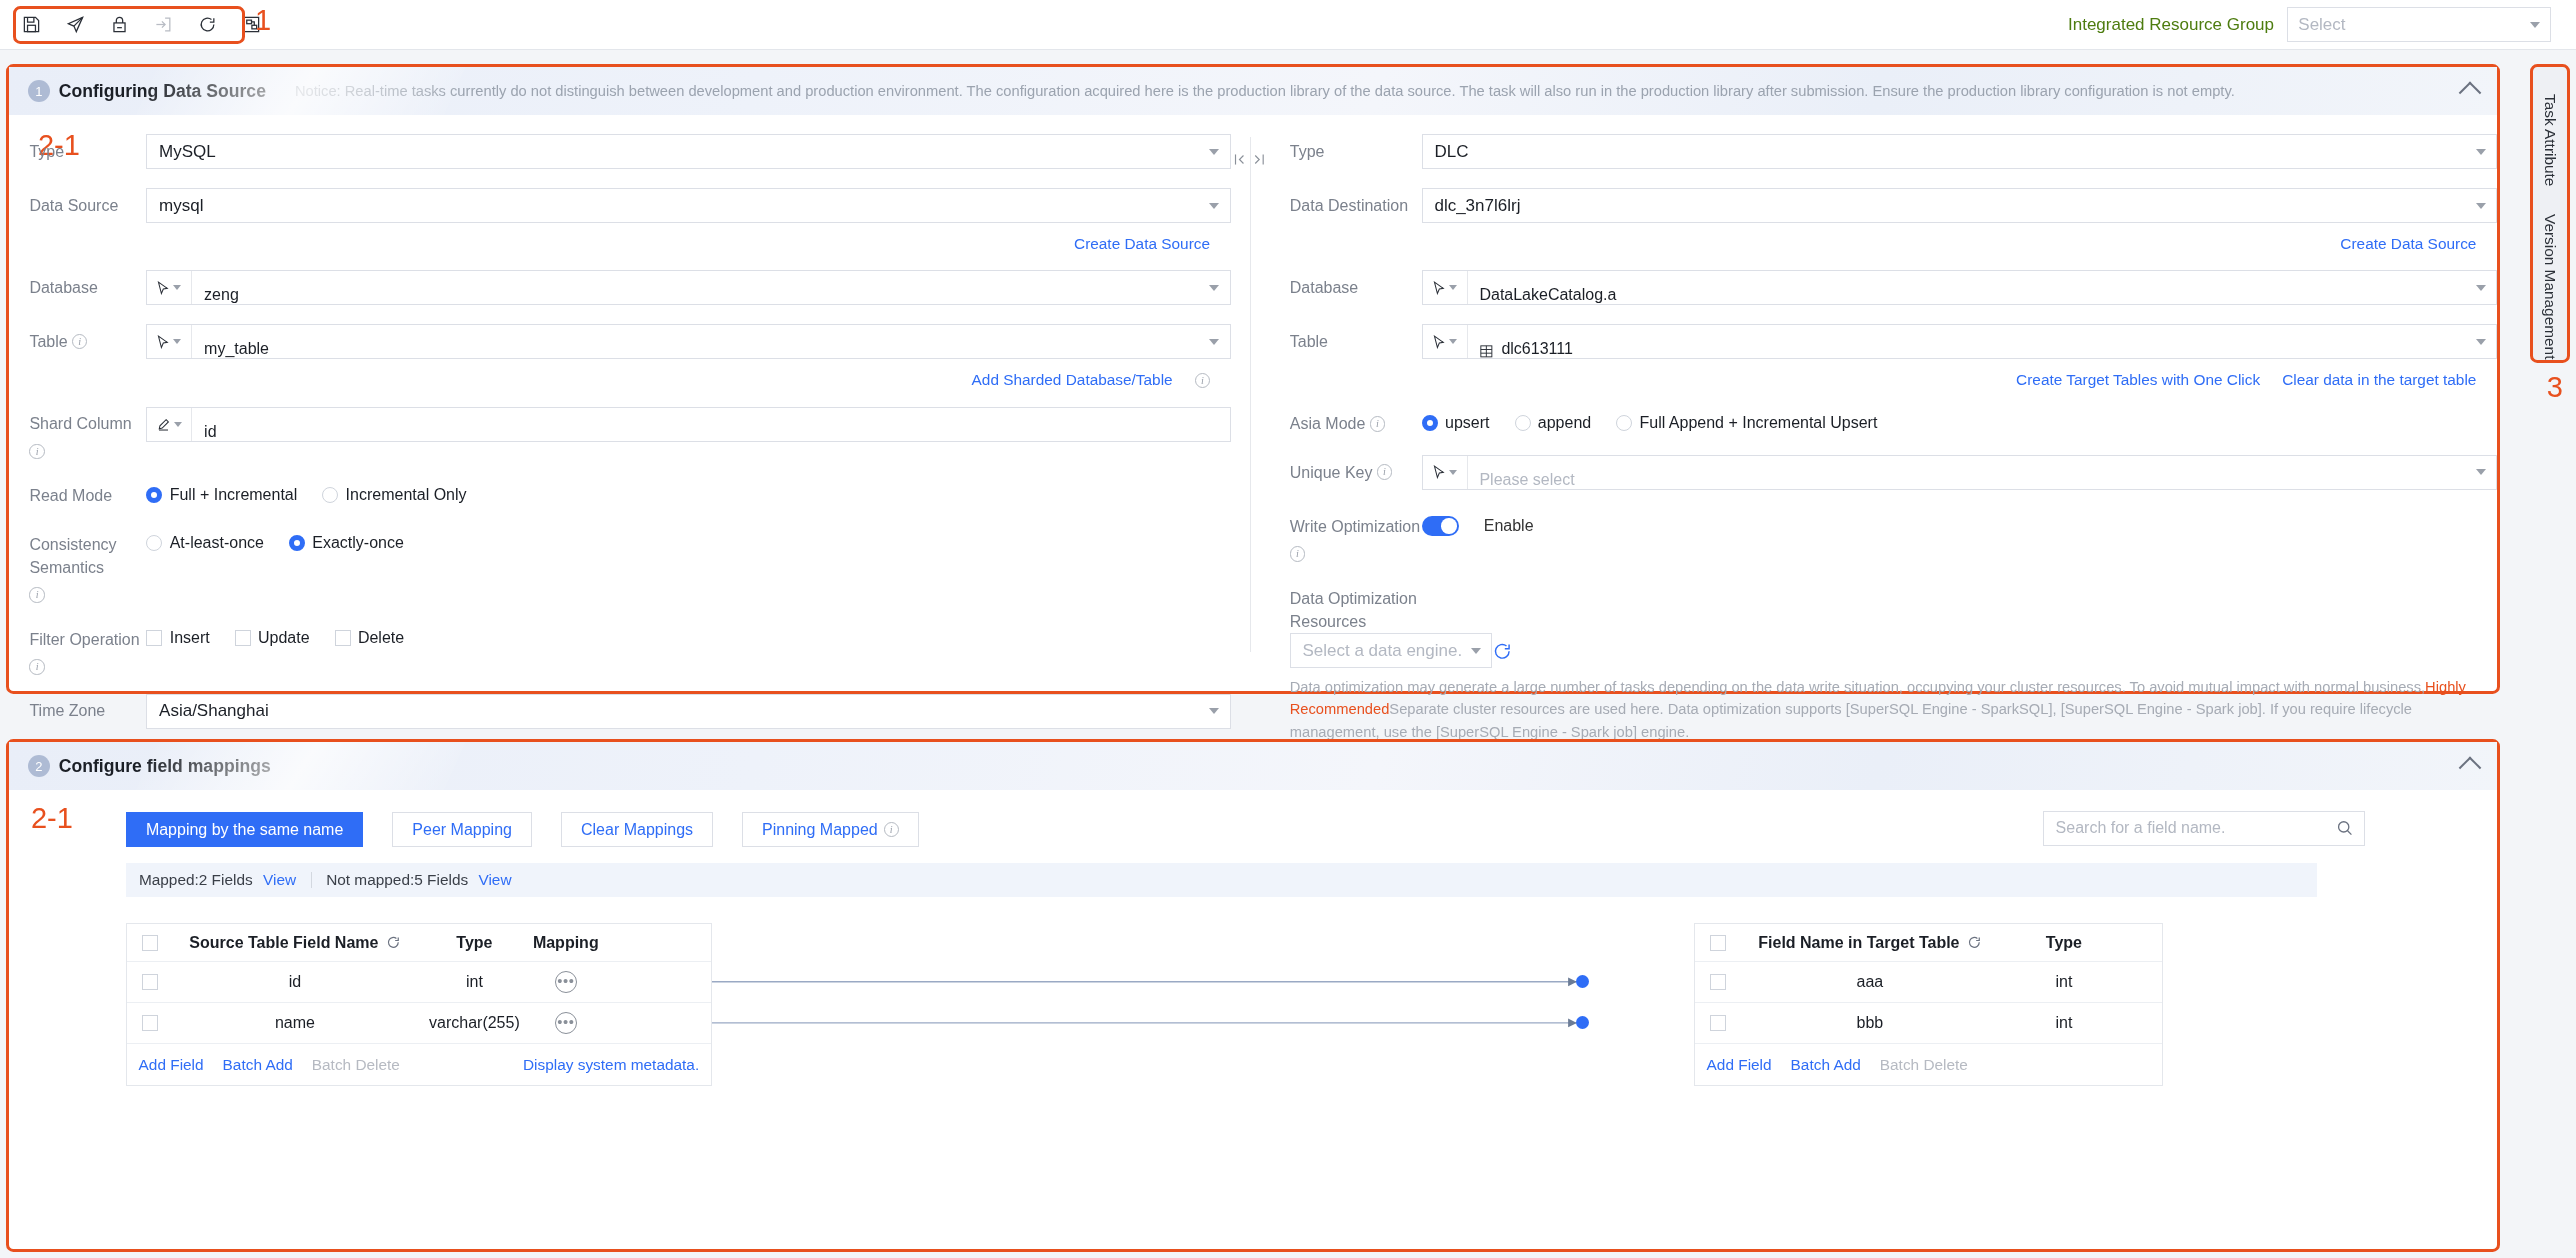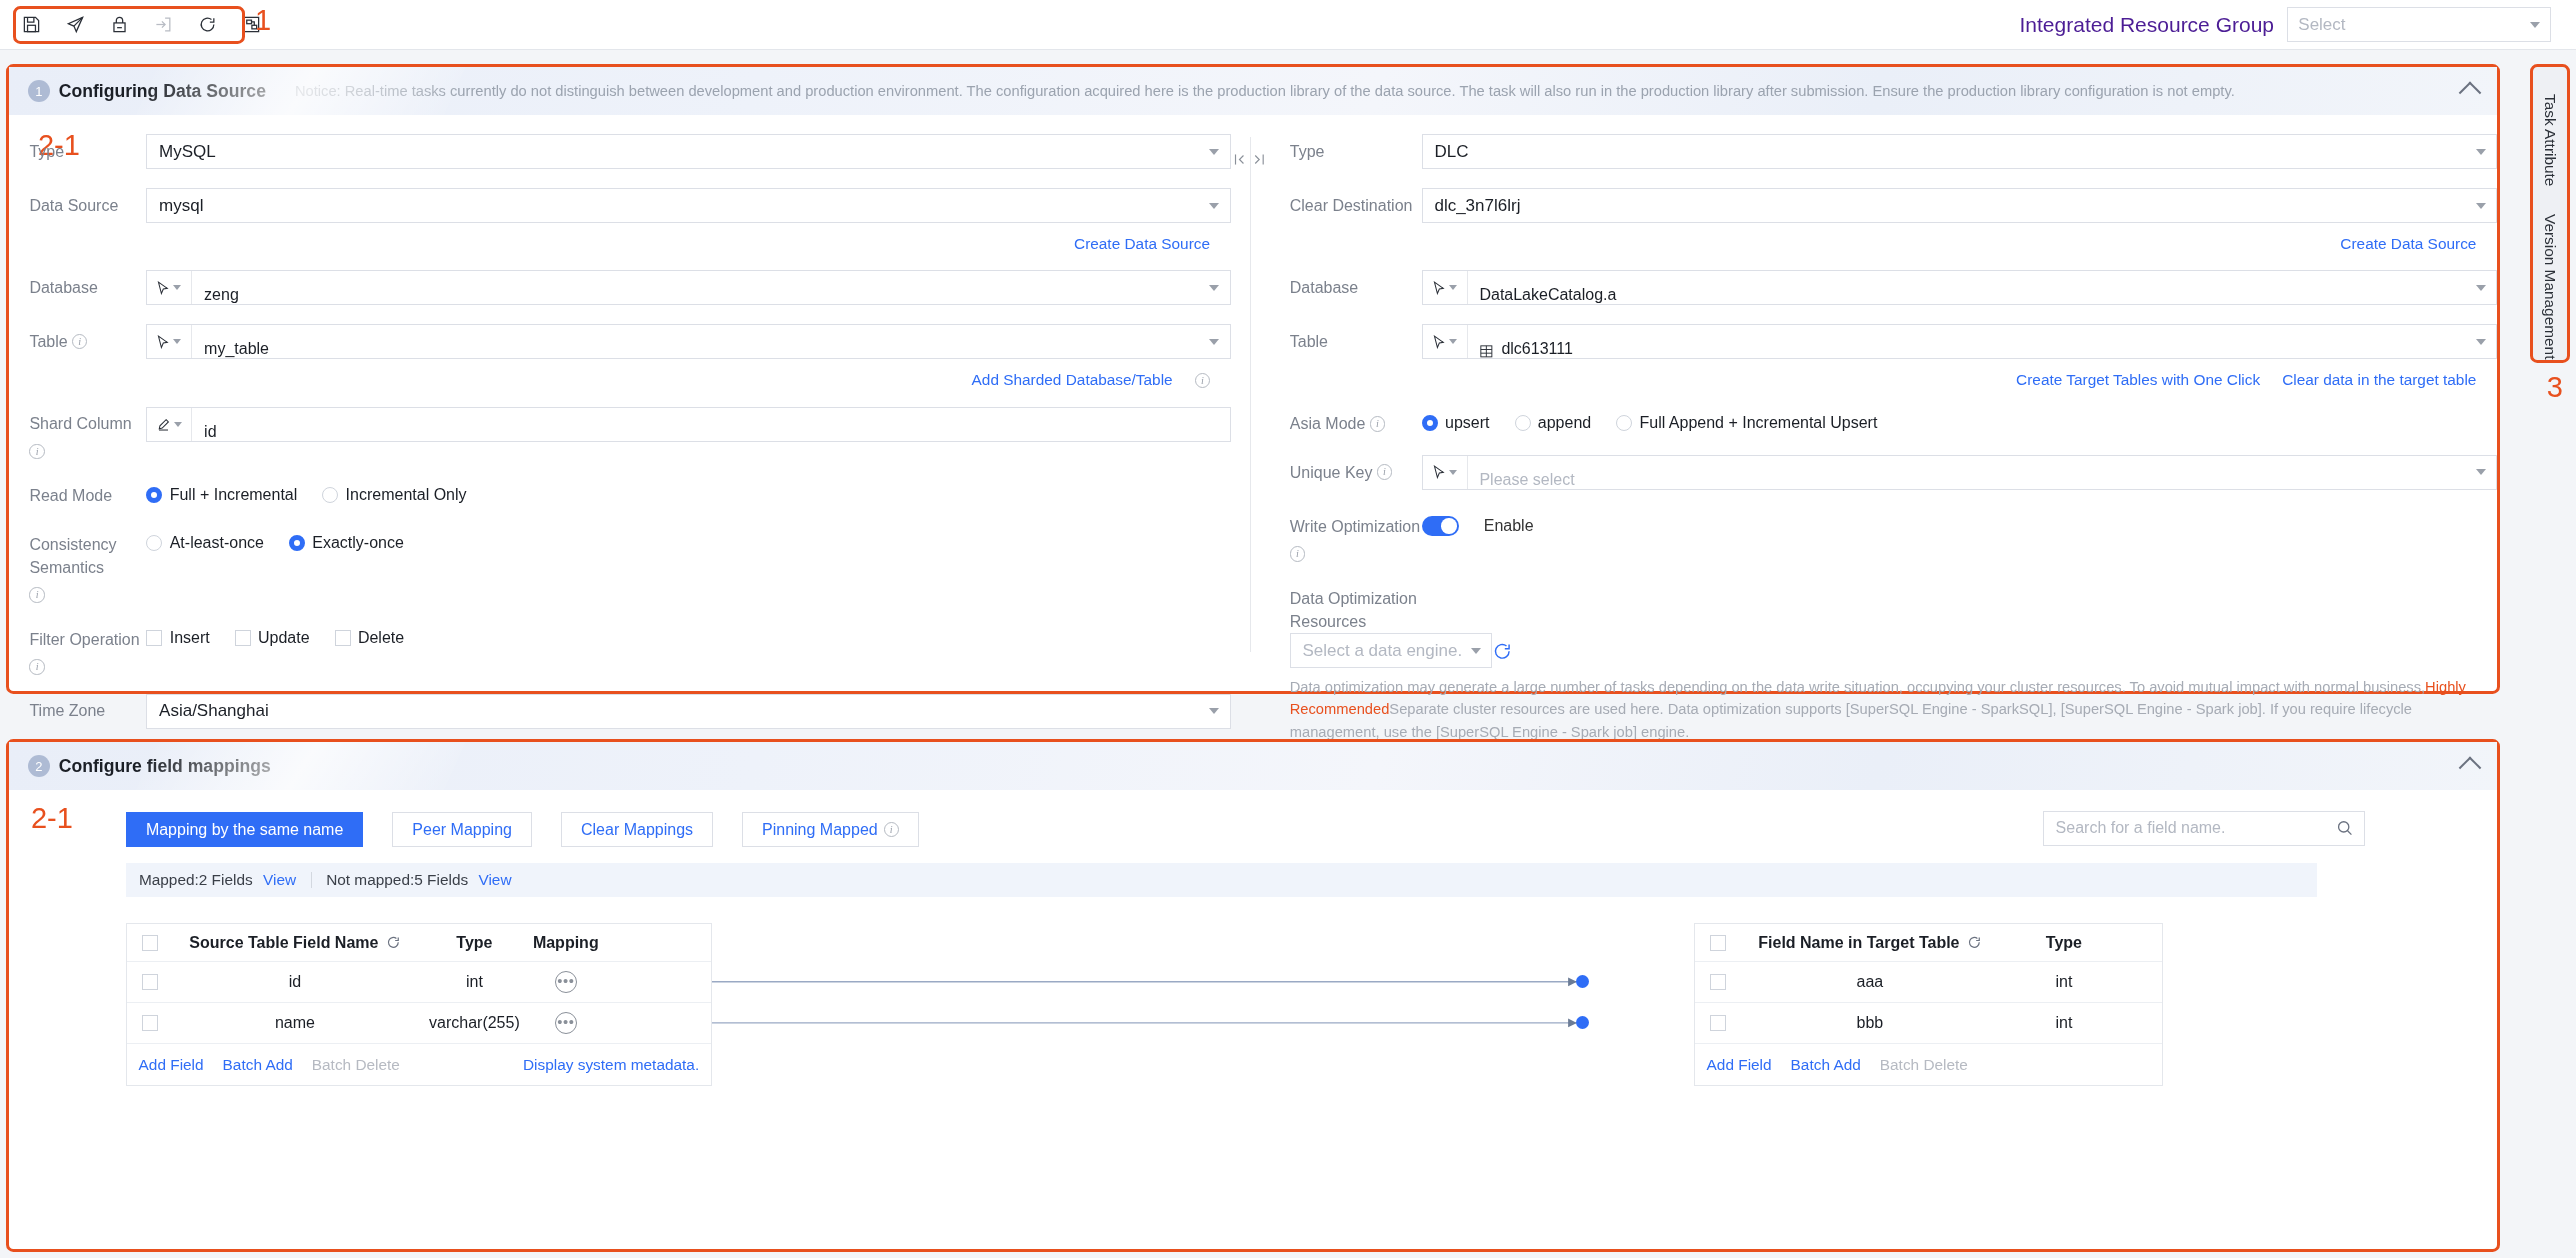--- a/index.html
+++ b/index.html
@@ -24,21 +24,21 @@
   .tb-ic svg { display:block; }
   .tb-annot {
     position:absolute; left:255px; top:4.4px; font-size:29px; color:#e8501e;
     font-family:"Liberation Sans",sans-serif; font-weight:400;
   }
   .tb-box {
     position:absolute; left:13px; top:5.9px; width:232px; height:38px;
     border:3.7px solid #e8501e; border-radius:7.3px; pointer-events:none;
   }
   .tb-right { margin-left:auto; display:flex; align-items:center; padding-right:25px; gap:13px; }
-  .tb-right-label { color:#4c1d95; font-size:21px; }
+  .tb-right-label { color:#4d7c0f; font-size:17px; }
   .tb-select {
     width:264px; height:35px; border:0.7px solid #dcdfe6; background:#fff;
     display:flex; align-items:center; padding:0 10.3px; color:#b3b8c2; font-size:17px;
     position:relative; cursor:pointer;
   }
   .tb-select .caret { position:absolute; right:10.3px; top:50%; transform:translateY(-50%); }
 
   .caret { width:0; height:0; border-left:5.9px solid transparent; border-right:5.9px solid transparent;
            border-top:6.6px solid #9aa0aa; }
 
@@ -452,21 +452,21 @@
           <div class="lbl lbl-r">Type</div>
           <div class="ctrl">
             <div class="inputbox">
               <span>DLC</span>
               <span class="caret"></span>
             </div>
           </div>
         </div>
 
         <div class="row">
-          <div class="lbl lbl-r">Clear Destination</div>
+          <div class="lbl lbl-r">Data Destination</div>
           <div class="ctrl">
             <div class="inputbox">
               <span>dlc_3n7l6lrj</span>
               <span class="caret"></span>
             </div>
           </div>
         </div>
 
         <div class="linkrow">
           <span class="link">Create Data Source</span>

